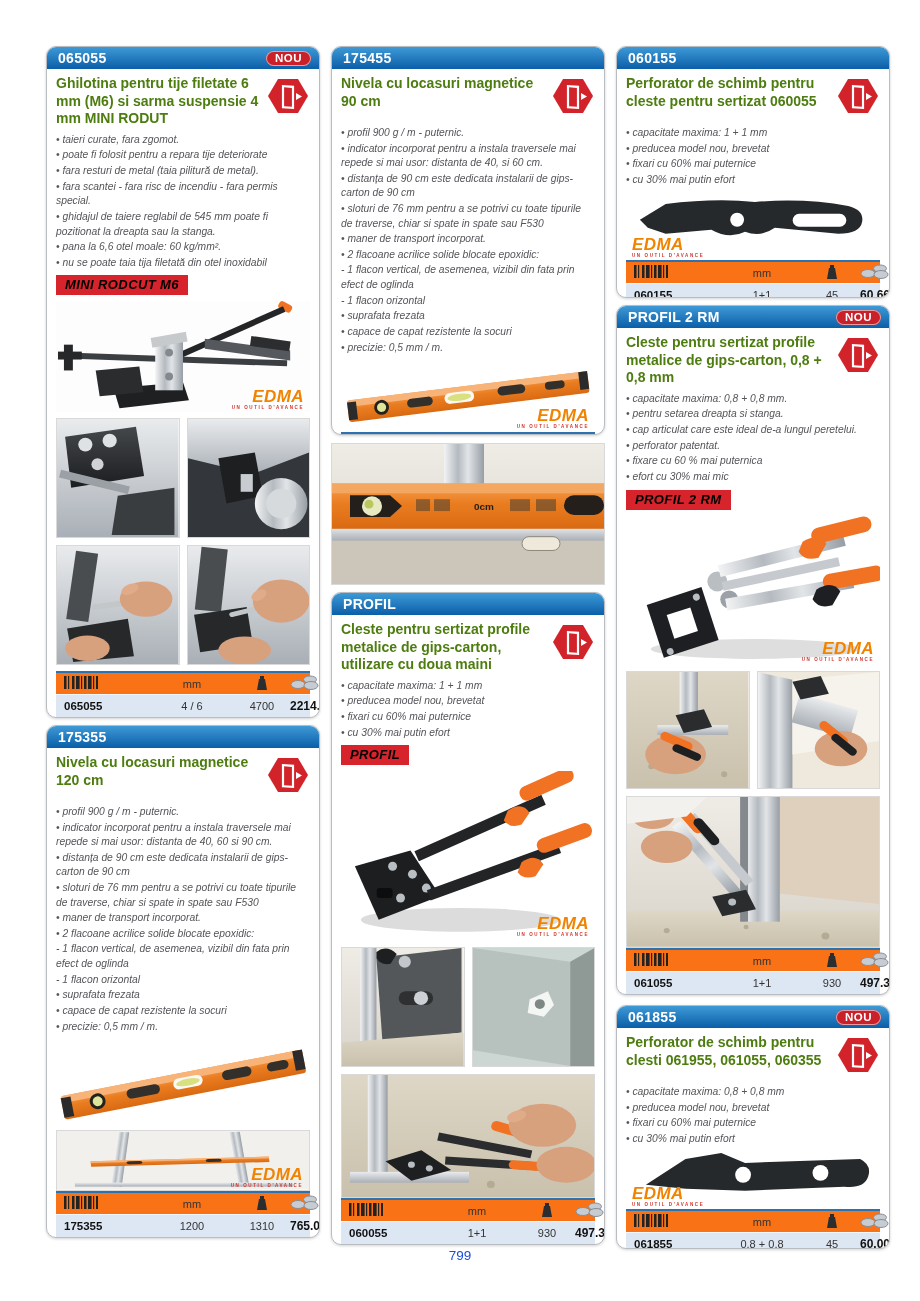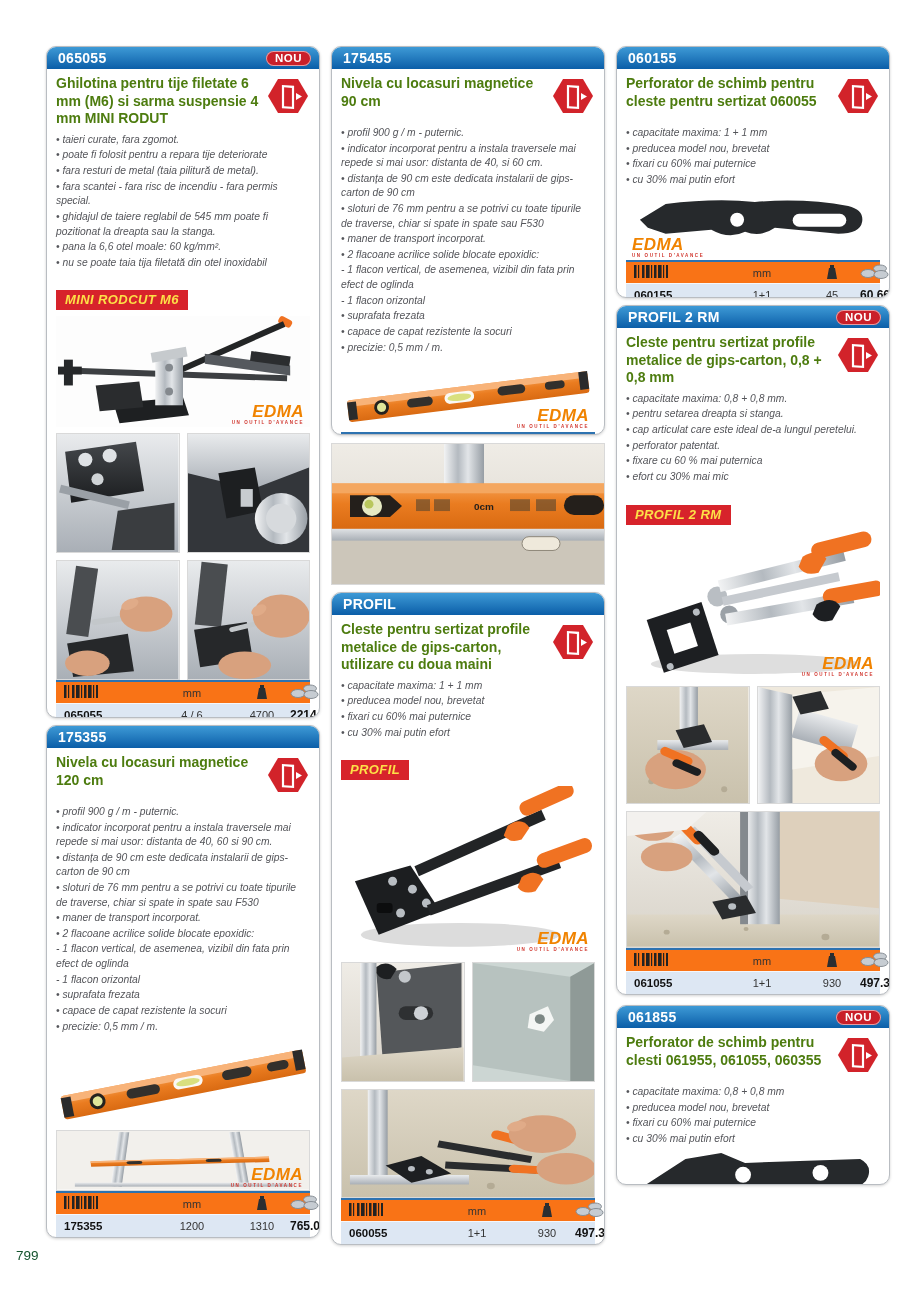--- a/index.html
+++ b/index.html
@@ -18,22 +18,22 @@
   .hcode { font-weight:bold; font-size:14px; letter-spacing:.3px; }
   .nou { background:#c9202a; color:#fff; font-weight:bold; font-size:11.5px; padding:1px 9px 2px;
          border-radius:10px; box-shadow:inset 0 0 0 1px rgba(255,255,255,.55); letter-spacing:.5px; }
 
   .body { flex:1; display:flex; flex-direction:column; padding:6px 9px 0; min-height:0; }
   .title-row { display:flex; justify-content:space-between; gap:6px; }
   .title { font-weight:bold; color:#4d7c0f; font-size:14px; line-height:1.26; }
   .door { flex:0 0 44px; }
   .bullets { margin-top:5px; font-style:italic; color:#54555a; font-size:10.3px; line-height:1.42; }
   .bullets .bullet { margin-bottom:1px; }
-  .rbadge { align-self:flex-start; background:#d7232b; color:#fde047; font-weight:bold; font-style:italic;
-            font-size:13px; padding:2px 9px 3px; margin:19px 0 4px; letter-spacing:.4px; }
+  .rbadge { align-self:flex-start; background:#d7232b; color:#000000; font-weight:bold; font-style:italic;
+            font-size:13px; padding:2px 9px 3px; margin:4px 0 4px; letter-spacing:.4px; }
 
   .img-block { position:relative; margin-top:2px; }
   .img-block svg { display:block; width:100%; }
   .edma { position:absolute; right:6px; bottom:2px; text-align:right; line-height:1; }
   .edma.left { right:auto; left:6px; text-align:left; }
   .edma-word { color:#f08300; font-weight:bold; font-style:italic; font-size:17px; letter-spacing:.4px; display:block; }
   .edma-tag { display:block; color:#d0342c; font-size:4.5px; font-weight:bold; letter-spacing:1.6px; margin-top:1px; }
 
   .photo { border:1px solid #d9d9d9; overflow:hidden; }
   .photo svg { display:block; width:100%; height:100%; }
@@ -42,21 +42,21 @@
 
   .ptable { margin-top:auto; border-top:2px solid #2d72b0; font-size:11px; flex:0 0 auto; }
   .trow { display:grid; grid-template-columns:86px 84px 56px 1fr; align-items:center; height:22px; padding:0 8px; }
   .thead { background:#f97316; border-bottom:1px solid #f4f7fb; color:#333; }
   .tdata { background:#dde7f3; }
   .tc1 { text-align:left; } .tc2,.tc3 { text-align:center; } .tc4 { text-align:right; }
   .tcode { font-weight:bold; color:#111; font-size:11.5px; }
   .tprice { font-weight:bold; color:#111; font-size:12px; }
   .ticon { display:inline-block; vertical-align:middle; }
 
-  .pagenum { position:absolute; left:16px; right:0; top:1248px; font-size:13.5px; color:#14532d; }
+  .pagenum { position:absolute; left:0; right:0; top:1248px; text-align:center; font-size:13.5px; color:#1d4ed8; }
 </style>
 </head>
 <body>
 
 <svg width="0" height="0" style="position:absolute" aria-hidden="true">
   <defs>
     <linearGradient id="g-silver" x1="0" y1="0" x2="1" y2="0">
       <stop offset="0" stop-color="#f2f3f4"></stop>
         <stop offset=".35" stop-color="#b4bac0"></stop>
       <stop offset=".6" stop-color="#e2e5e8"></stop>
@@ -757,21 +757,21 @@
         <div class="trow tdata">
           <span class="tc1 tcode">061055</span>
           <span class="tc2">1+1</span>
           <span class="tc3">930</span>
           <span class="tc4 tprice">497.38</span>
         </div>
       </div>
     </div>
   </div>
 
-  <div class="card" style="height:180px">
+  <div class="card" style="height:244px">
     <div class="hdr">
       <span class="hcode">061855</span>
       <span class="nou">NOU</span>
     </div>
     <div class="body">
       <div class="title-row">
         <div class="title">Perforator de schimb pentru clesti 061955, 061055, 060355</div>
         <span class="door">
           <svg viewBox="0 0 44 42">
               <polygon points="2,21 12,4 32,4 42,21 32,38 12,38" fill="#d2232a"></polygon>

